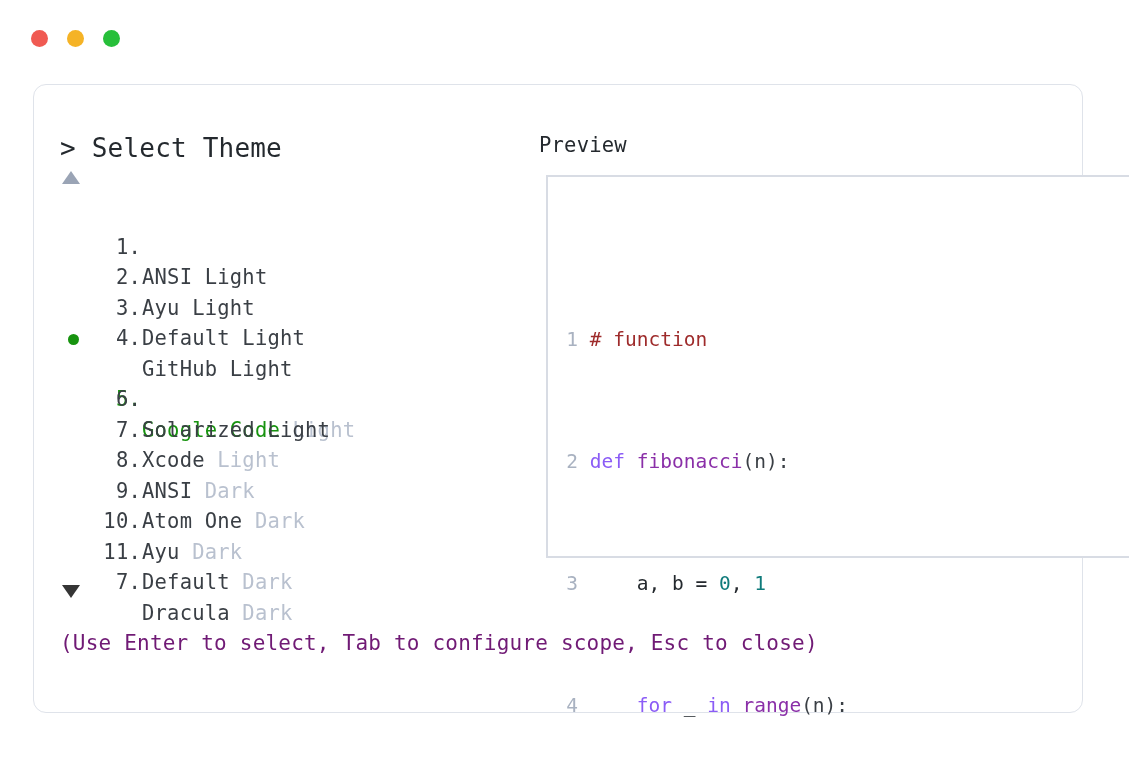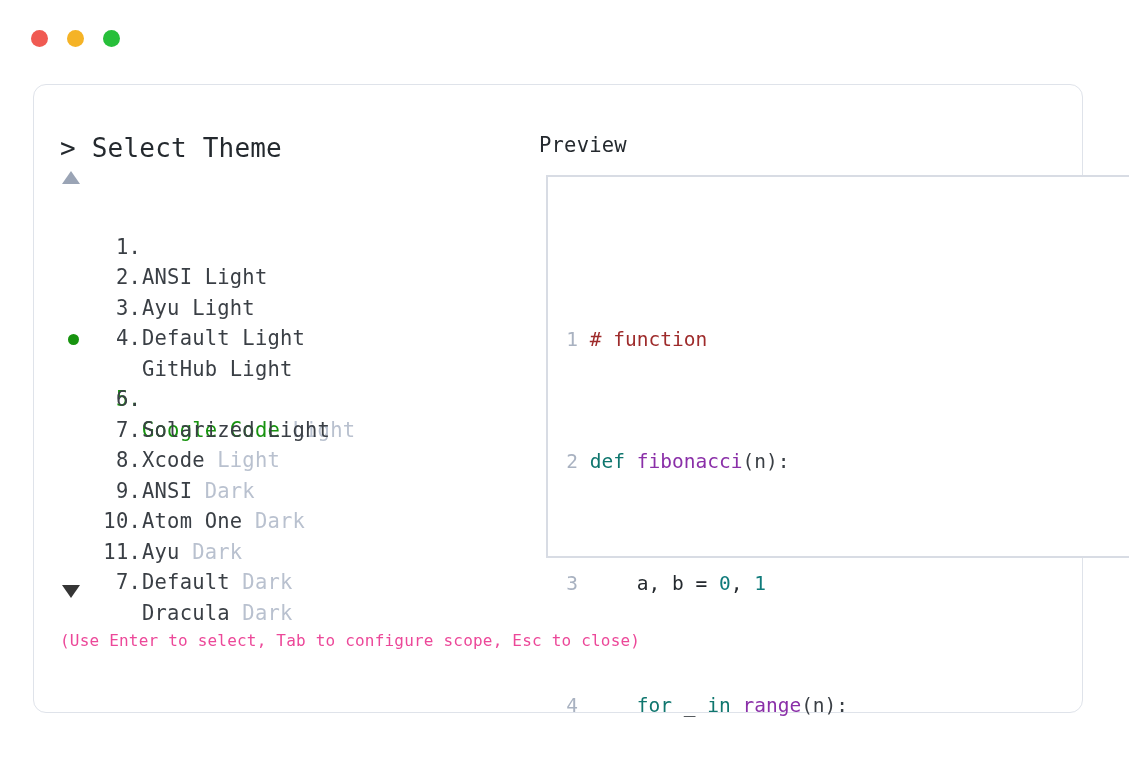--- a/index.html
+++ b/index.html
@@ -133,23 +133,23 @@
   .row-variant { color: #b9c1cf; }
   .theme-row.selected .row-num,
   .theme-row.selected .row-label { color: #17930f; }
   .theme-row.selected .row-variant { color: #b9c1cf; }
   .theme-row.plain .row-variant { color: #3a3f45; }
 
   .hint {
     position: absolute;
     left: 26px;
     top: 546px;
-    font-size: 16px;
+    font-size: 21px;
     letter-spacing: 0.2px;
-    color: #ec4899;
+    color: #701a75;
     white-space: pre;
   }
 
   
   .right-pane {
     position: absolute;
     left: 505px;
     top: 0;
     width: 535px;
   }
@@ -182,21 +182,21 @@
   }
   .code-line { height: 30.5px; white-space: pre; }
   .ln {
     display: inline-block;
     width: 18px;
     text-align: right;
     color: #a9b2c1;
   }
 
   .tok-comment { color: #9e2b2b; }
-  .tok-kw      { color: #0f766e; }
+  .tok-kw      { color: #8b5cf6; }
   .tok-fn      { color: #8a2fa8; }
   .tok-num     { color: #0f7b7b; }
   .tok-plain   { color: #24292e; }
   .tok-punct   { color: #3a3f45; }
 </style>
 </head>
 <body>
 
 <div class="titlebar">
   <span class="dot dot-red"></span>

